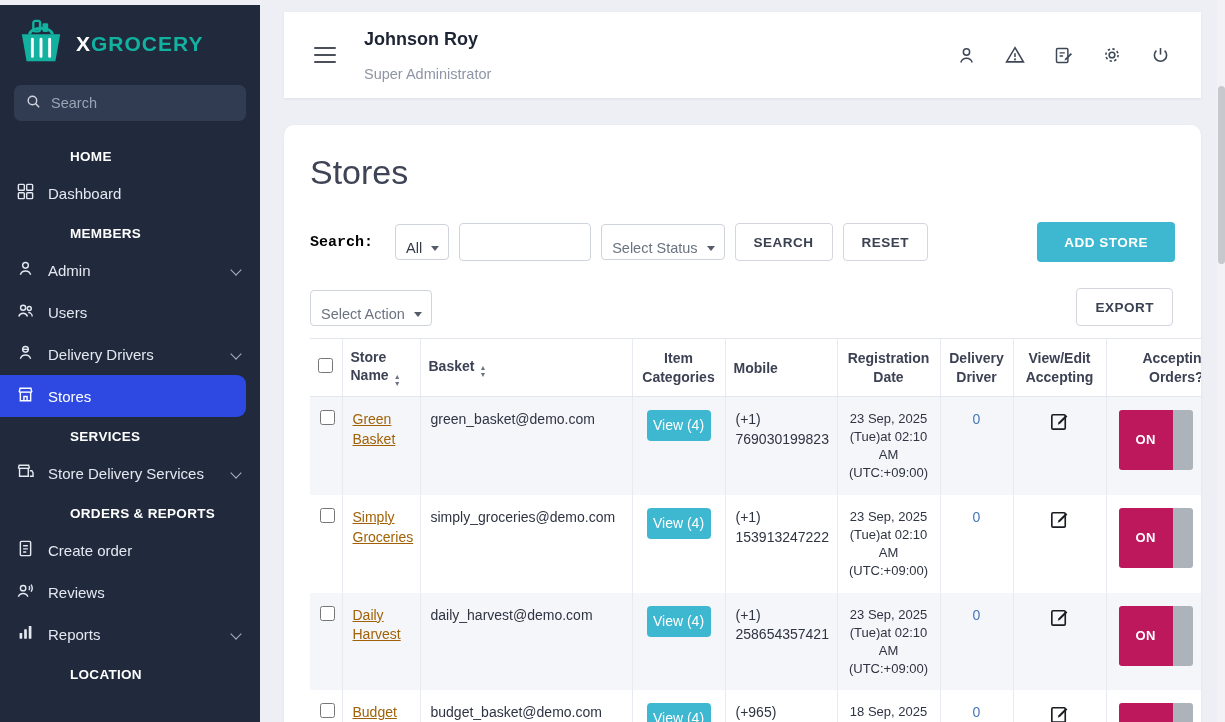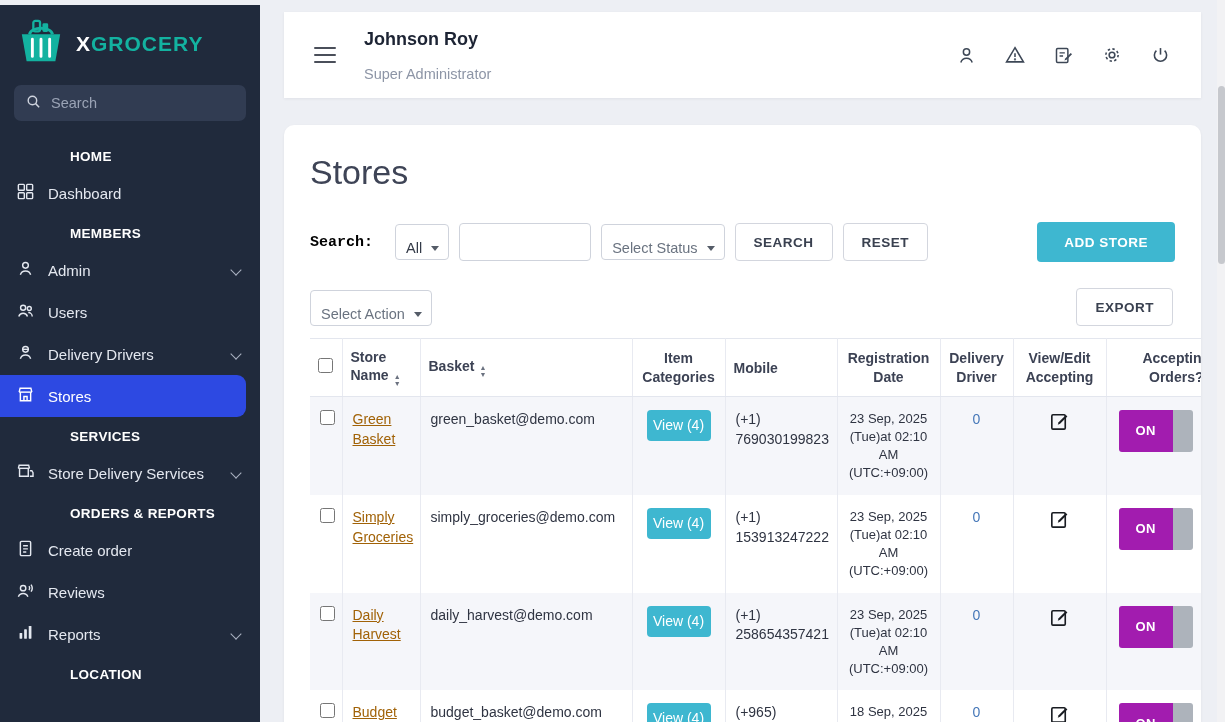--- a/index.html
+++ b/index.html
@@ -57,21 +57,21 @@
   .c-center { text-align:center; }
   .c-left { text-align:left; }
   input[type=checkbox] { width:15px; height:15px; cursor:pointer; }
   .sort { display:inline-flex; flex-direction:column; font-size:7px; line-height:6.5px; color:#6b7280; margin-left:5px; vertical-align:1px; }
   a.link { color:#a16207; text-decoration:underline; cursor:pointer; }
   a.num { color:#4577b8; text-decoration:none; cursor:pointer; }
   .btn-view { display:inline-block; width:64px; background:#3eb7d0; color:#fff; border:none; border-radius:4px; font-size:14px; padding:6px 4px; line-height:1.35; cursor:pointer; font-family:inherit; }
   .c-date { font-size:13px; line-height:1.38; }
   .doc-ic { display:inline-flex; cursor:pointer; }
   .toggle { display:inline-flex; margin-left:2px; }
-  .tg-on { background:#a21caf; color:#fff; font-size:13px; font-weight:bold; letter-spacing:.4px; padding:12px 17px; border-radius:3px 0 0 3px; cursor:pointer; }
+  .tg-on { background:#be185d; color:#fff; font-size:13px; font-weight:bold; letter-spacing:.4px; padding:21px 17px; border-radius:3px 0 0 3px; cursor:pointer; }
   .tg-off { background:#adb3bb; width:20px; border-radius:0 3px 3px 0; cursor:pointer; }
 
   
   .vscroll { position:absolute; right:0; top:0; width:8px; height:722px; background:#f2f2f4; z-index:60; }
   .vthumb { position:absolute; top:86px; right:0.5px; width:7px; height:178px; background:#c6c8cd; border-radius:4px; }
 </style>
 </head>
 <body>
 
 <div class="app">

